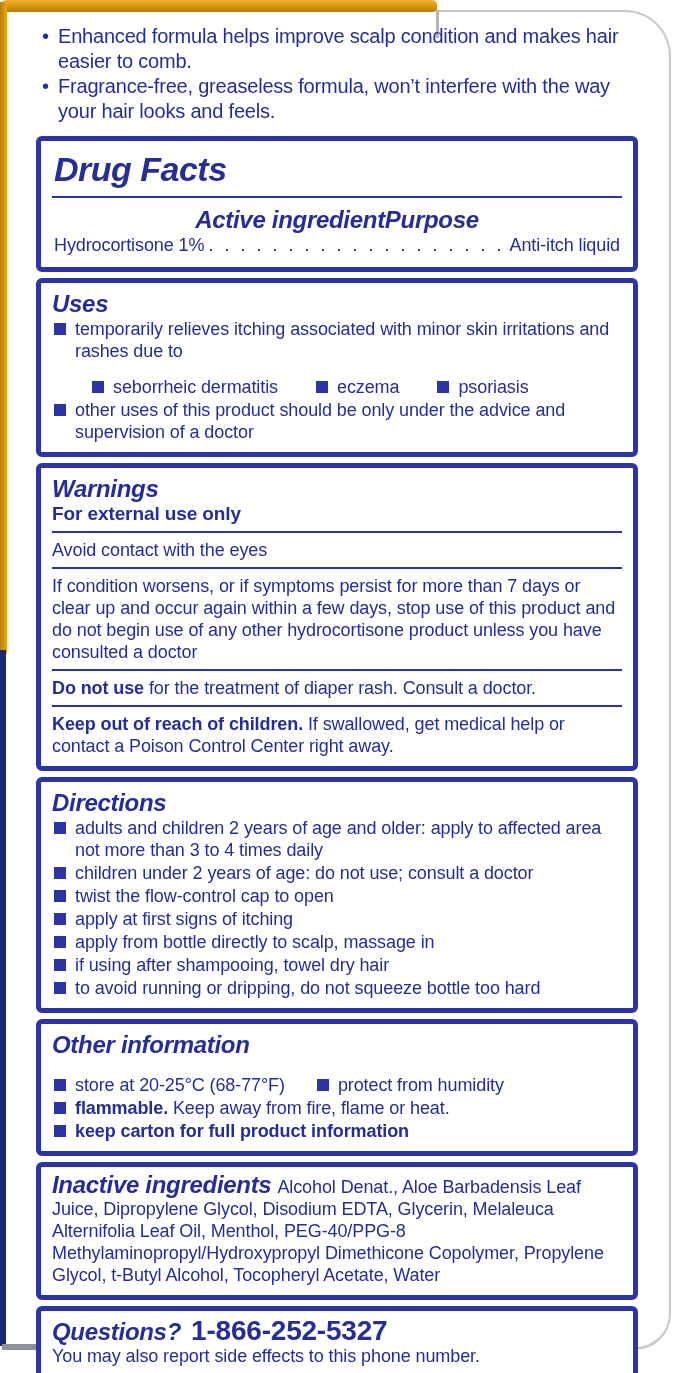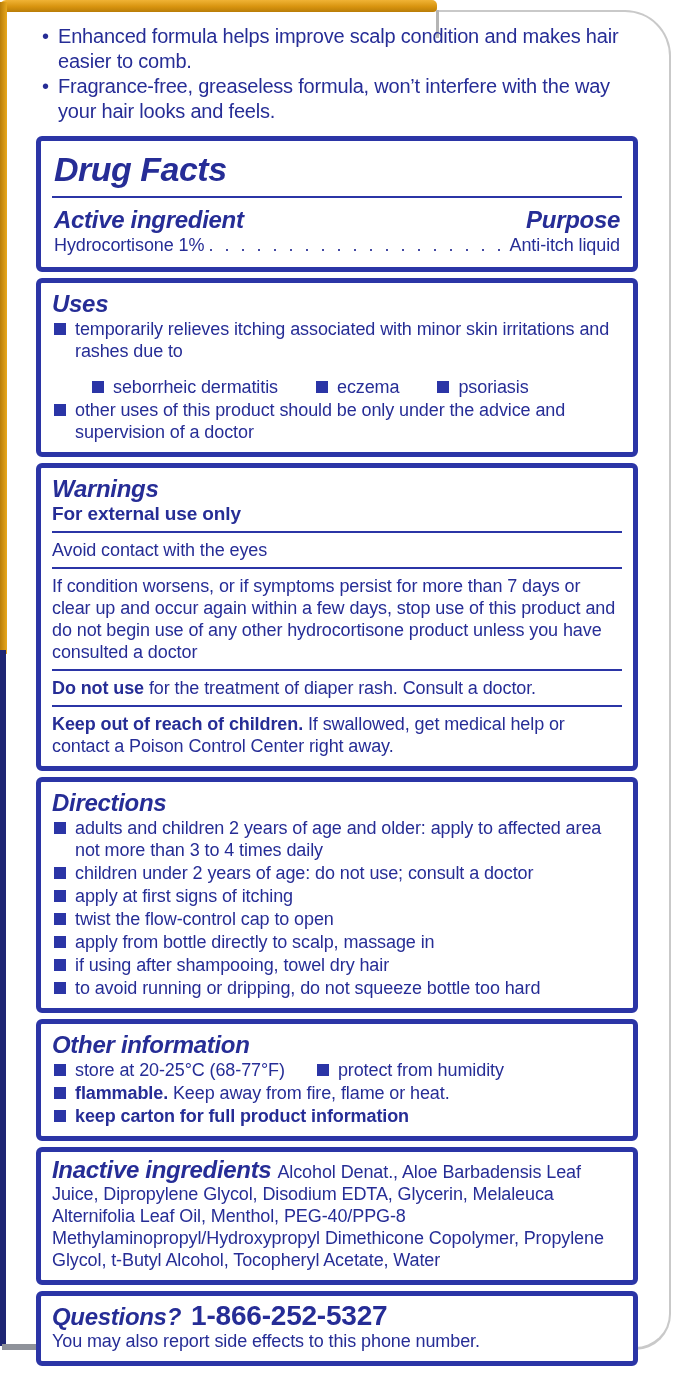--- a/index.html
+++ b/index.html
@@ -50,32 +50,32 @@
   .box{
     border:5px solid #2b35a6; border-radius:6px; background:#fff;
     padding:7px 11px 9px 11px; margin-bottom:6px;
     font-size:18px; line-height:22px; letter-spacing:-0.1px;
   }
   .h-section{ font-style:italic; font-weight:bold; font-size:24px; line-height:27px; letter-spacing:-0.3px; }
   .h-df{ font-style:italic; font-weight:bold; font-size:34px; line-height:38px; letter-spacing:-0.5px; padding:2px 0 4px 2px; }
   .rule{ border:none; border-top:2px solid #2b35a6; margin:4px 0 6px 0; }
   .rule-thin{ border:none; border-top:2px solid #2b35a6; margin:6px 0; }
 
-  .ai-row{ display:flex; justify-content:space-between; align-items:baseline; padding:2px 2px 0 2px; }
+  .ai-row{ display:flex; justify-content:center; align-items:baseline; padding:2px 2px 0 2px; }
   .ing-row{ display:flex; align-items:baseline; padding:1px 2px 2px 2px; }
   .dots{ flex:1; overflow:hidden; white-space:nowrap; margin:0 4px; letter-spacing:3px; }
 
   .bullet-row{ display:flex; margin-top:1px; }
   .sq{ flex:0 0 12px; width:12px; height:12px; background:#2b35a6; margin:5px 9px 0 2px; }
   .btext{ flex:1; }
   .sub-bullets{ display:flex; gap:38px; padding-left:40px; margin-top:14px; }
   .sub-item{ display:flex; }
   .sub-item .sq{ margin-left:0; }
   .two-col{ display:flex; gap:4px; }
-  .two-col .bullet-row{ margin-top:1px; }
+  .two-col .bullet-row{ margin-top:16px; }
   .two-col .second{ margin-left:26px; }
 
   .b{ font-weight:bold; }
   .subhead{ font-weight:bold; font-size:19px; line-height:23px; }
 
   .inact-head{ font-style:italic; font-weight:bold; font-size:24px; letter-spacing:-0.3px; padding-right:6px; }
   .q-row{ display:flex; align-items:baseline; gap:10px; }
   .q-phone{ font-weight:bold; font-size:28px; letter-spacing:-0.2px; }
 
   
@@ -171,25 +171,25 @@
       <div class="bullet-row">
         <span class="sq"></span>
         <span class="btext">adults and children 2 years of age and older: apply to affected area not more than 3 to 4 times daily</span>
       </div>
       <div class="bullet-row">
         <span class="sq"></span>
         <span class="btext">children under 2 years of age: do not use; consult a doctor</span>
       </div>
       <div class="bullet-row">
         <span class="sq"></span>
+        <span class="btext">twist the flow-control cap to open</span>
+      </div>
+      <div class="bullet-row">
+        <span class="sq"></span>
         <span class="btext">apply at first signs of itching</span>
-      </div>
-      <div class="bullet-row">
-        <span class="sq"></span>
-        <span class="btext">twist the flow-control cap to open</span>
       </div>
       <div class="bullet-row">
         <span class="sq"></span>
         <span class="btext">apply from bottle directly to scalp, massage in</span>
       </div>
       <div class="bullet-row">
         <span class="sq"></span>
         <span class="btext">if using after shampooing, towel dry hair</span>
       </div>
       <div class="bullet-row">

